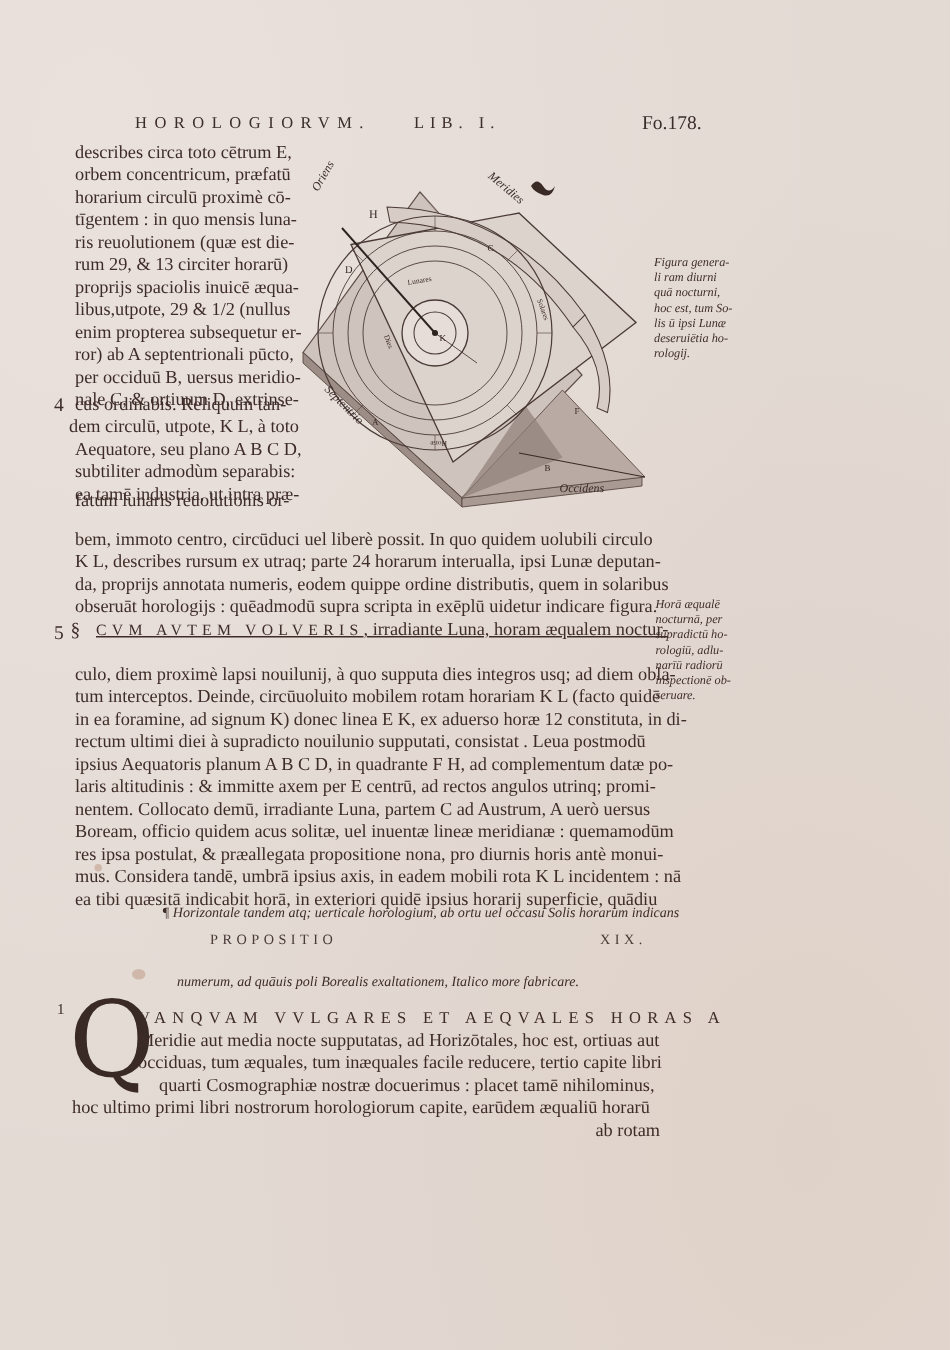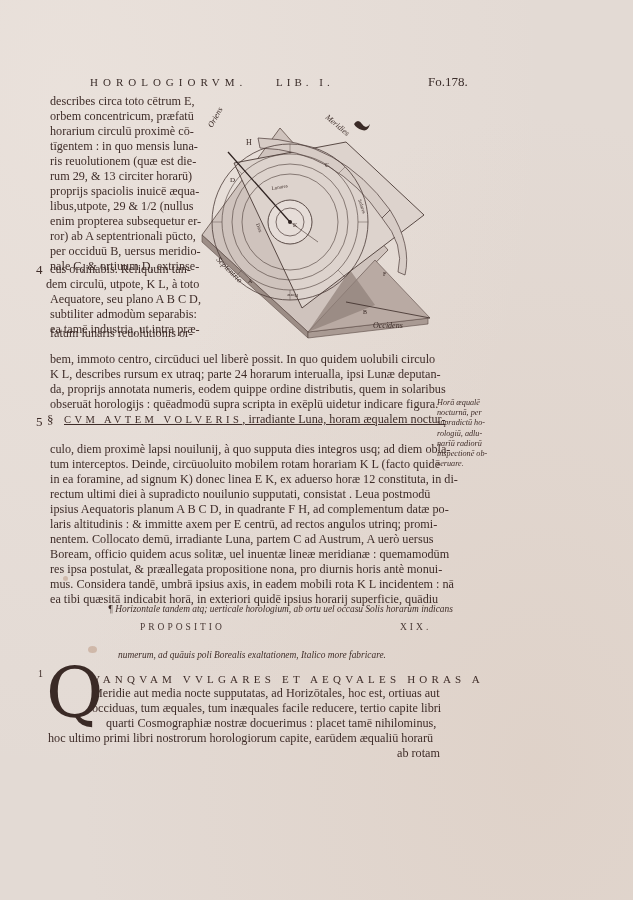--- a/index.html
+++ b/index.html
@@ -143,20 +143,29 @@
       <text x="48" y="183" font-size="6" fill="#3a2a26">A</text>
       <text x="72" y="90" font-size="5" fill="#3a2a26" transform="rotate(-10 72 90)">Lunares</text>
       <text x="56" y="124" font-size="5" fill="#3a2a26" transform="rotate(70 56 124)">Dies</text>
       <text x="158" y="100" font-size="5" fill="#3a2a26" transform="rotate(70 158 100)">Solares</text>
       <text x="98" y="194" font-size="5" fill="#3a2a26" transform="rotate(180 98 194)">Horæ</text>
 
       <path d="M 154 24 q 4 -6 8 0 q 4 6 8 0 q -2 8 -8 6 q -6 -2 -8 -6 z" fill="#3a2a26"></path>
     </svg>
   </div>
 
+  <div class="marginal" style="left:436px;top:170px;">
+    <div>Figura genera-</div>
+    <div>li ram diurni</div>
+    <div>quā nocturni,</div>
+    <div>hoc est, tum So-</div>
+    <div>lis ū ipsi Lunæ</div>
+    <div>deseruiētia ho-</div>
+    <div>rologij.</div>
+  </div>
   <div class="marginal" style="left:437px;top:398px;">
     <div>Horā æqualē</div>
     <div>nocturnā, per</div>
     <div>supradictū ho-</div>
     <div>rologiū, adlu-</div>
     <div>narīū radiorū</div>
     <div>inspectionē ob-</div>
     <div>seruare.</div>
   </div>
 

